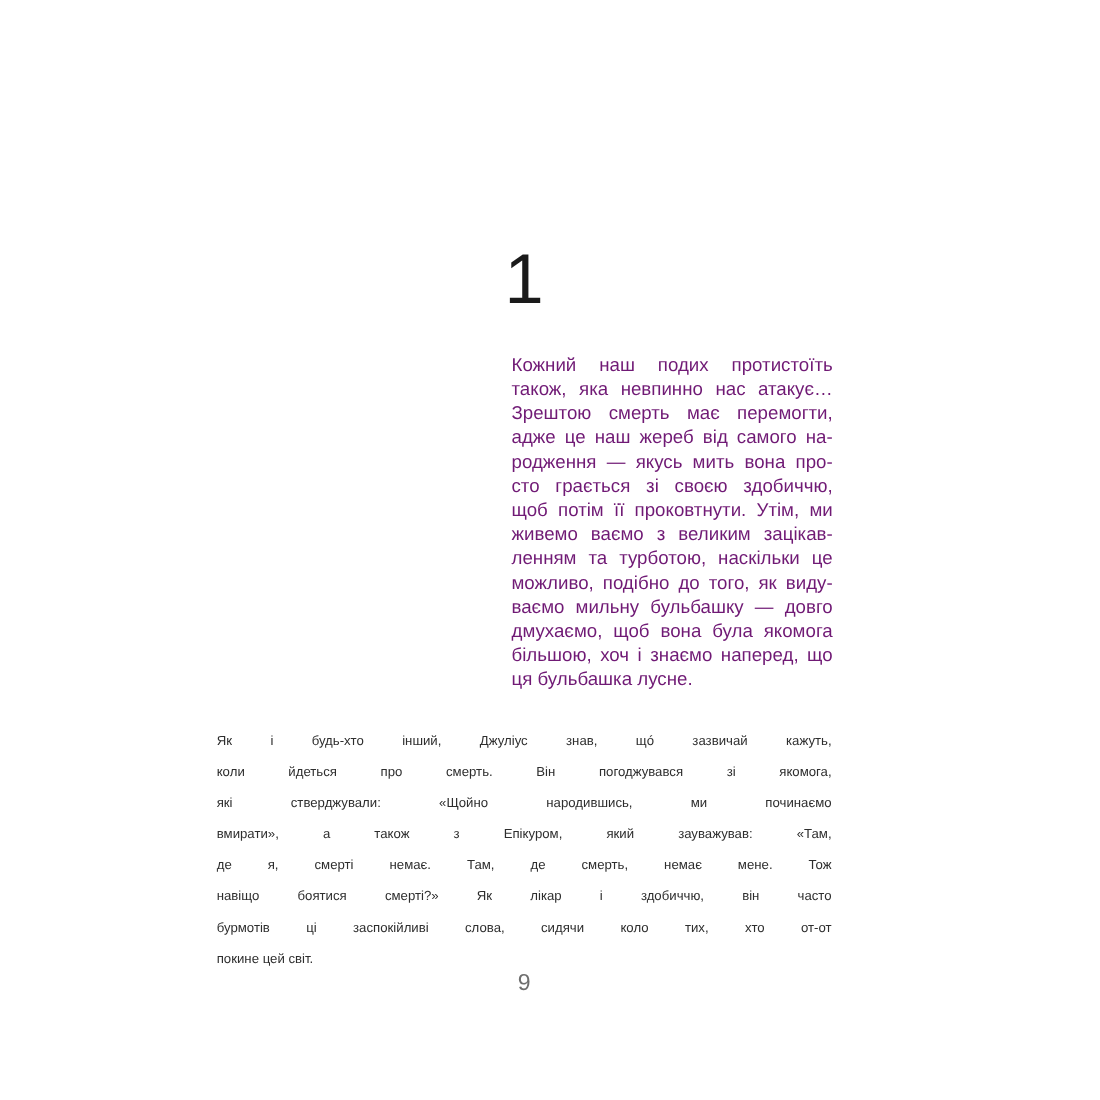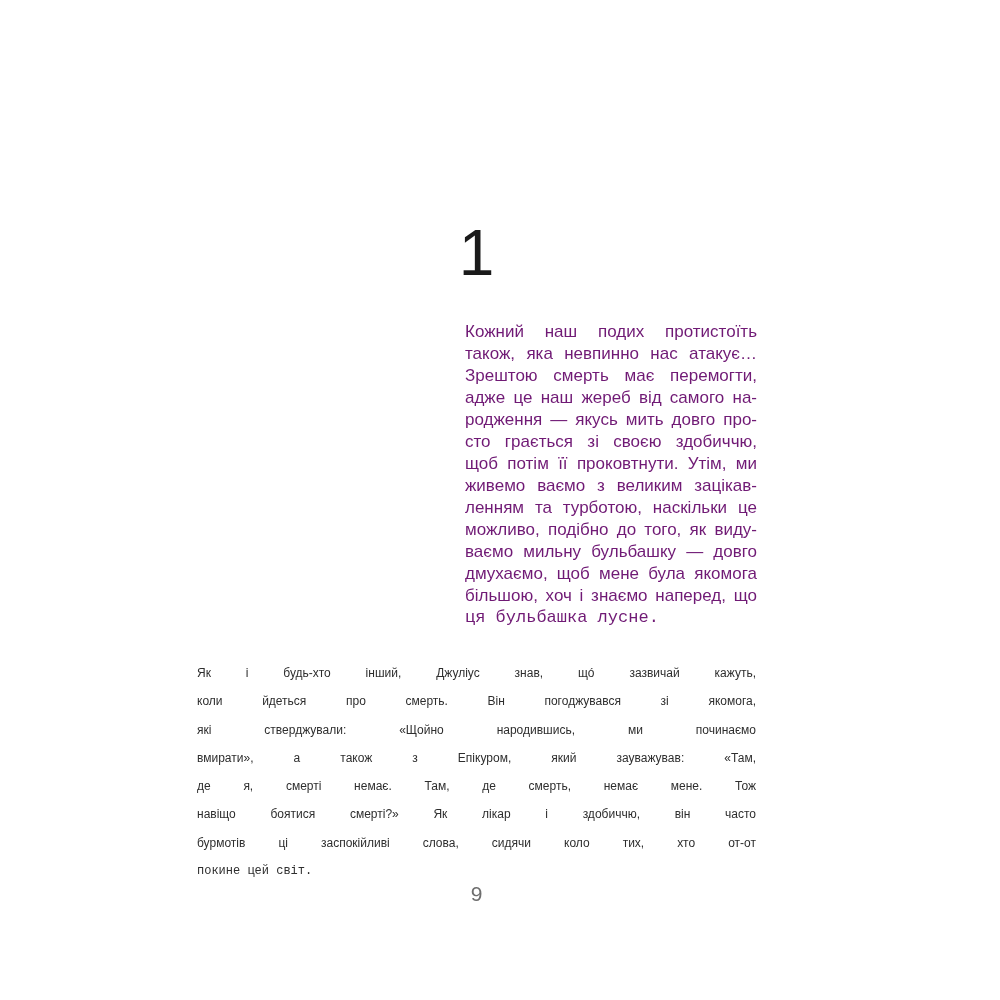--- a/index.html
+++ b/index.html
@@ -46,21 +46,20 @@
   }
   .jline {
     text-align: justify;
     text-align-last: justify;
     text-justify: inter-word;
     white-space: nowrap;
   }
   .jline.last {
     text-align-last: left;
     white-space: normal;
-    font-family: Liberation Mono, monospace;
   }
   .page-number {
     position: absolute;
     left: 197px;
     width: 559px;
     top: 883px;
     text-align: center;
     font-size: 21px;
     line-height: 21px;
     color: #6e6e6e;
@@ -71,28 +70,28 @@
 
 <div class="page">
 
   <div class="chapter-number">1</div>
 
   <div class="epigraph">
       <div class="jline">Кожний наш подих протистоїть</div>
       <div class="jline">також, яка невпинно нас атакує…</div>
       <div class="jline">Зрештою смерть має перемогти,</div>
       <div class="jline">адже це наш жереб від самого на-</div>
-      <div class="jline">родження — якусь мить довго про-</div>
+      <div class="jline">родження — якусь мить вона про-</div>
       <div class="jline">сто грається зі своєю здобиччю,</div>
       <div class="jline">щоб потім її проковтнути. Утім, ми</div>
       <div class="jline">живемо ваємо з великим зацікав-</div>
       <div class="jline">ленням та турботою, наскільки це</div>
       <div class="jline">можливо, подібно до того, як виду-</div>
       <div class="jline">ваємо мильну бульбашку — довго</div>
-      <div class="jline">дмухаємо, щоб мене була якомога</div>
+      <div class="jline">дмухаємо, щоб вона була якомога</div>
       <div class="jline">більшою, хоч і знаємо наперед, що</div>
       <div class="jline last">ця бульбашка лусне.</div>
     </div>
 
   <div class="body-paragraph">
       <div class="jline">Як і будь-хто інший, Джуліус знав, щó зазвичай кажуть,</div>
       <div class="jline">коли йдеться про смерть. Він погоджувався зі якомога,</div>
       <div class="jline">які стверджували: «Щойно народившись, ми починаємо</div>
       <div class="jline">вмирати», а також з Епікуром, який зауважував: «Там,</div>
       <div class="jline">де я, смерті немає. Там, де смерть, немає мене. Тож</div>

